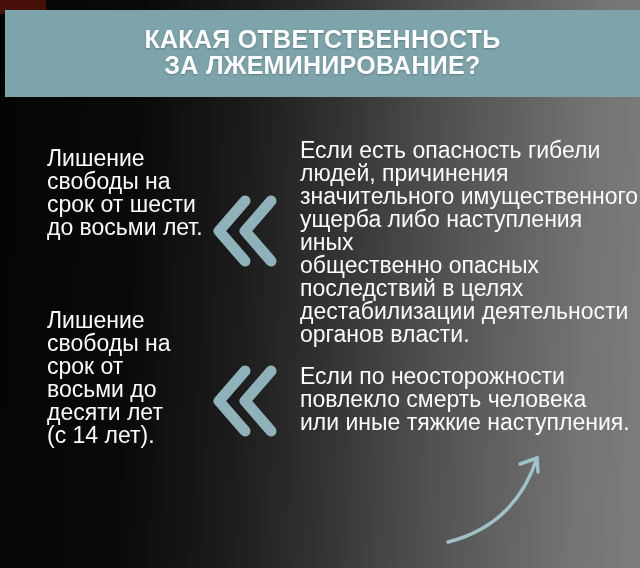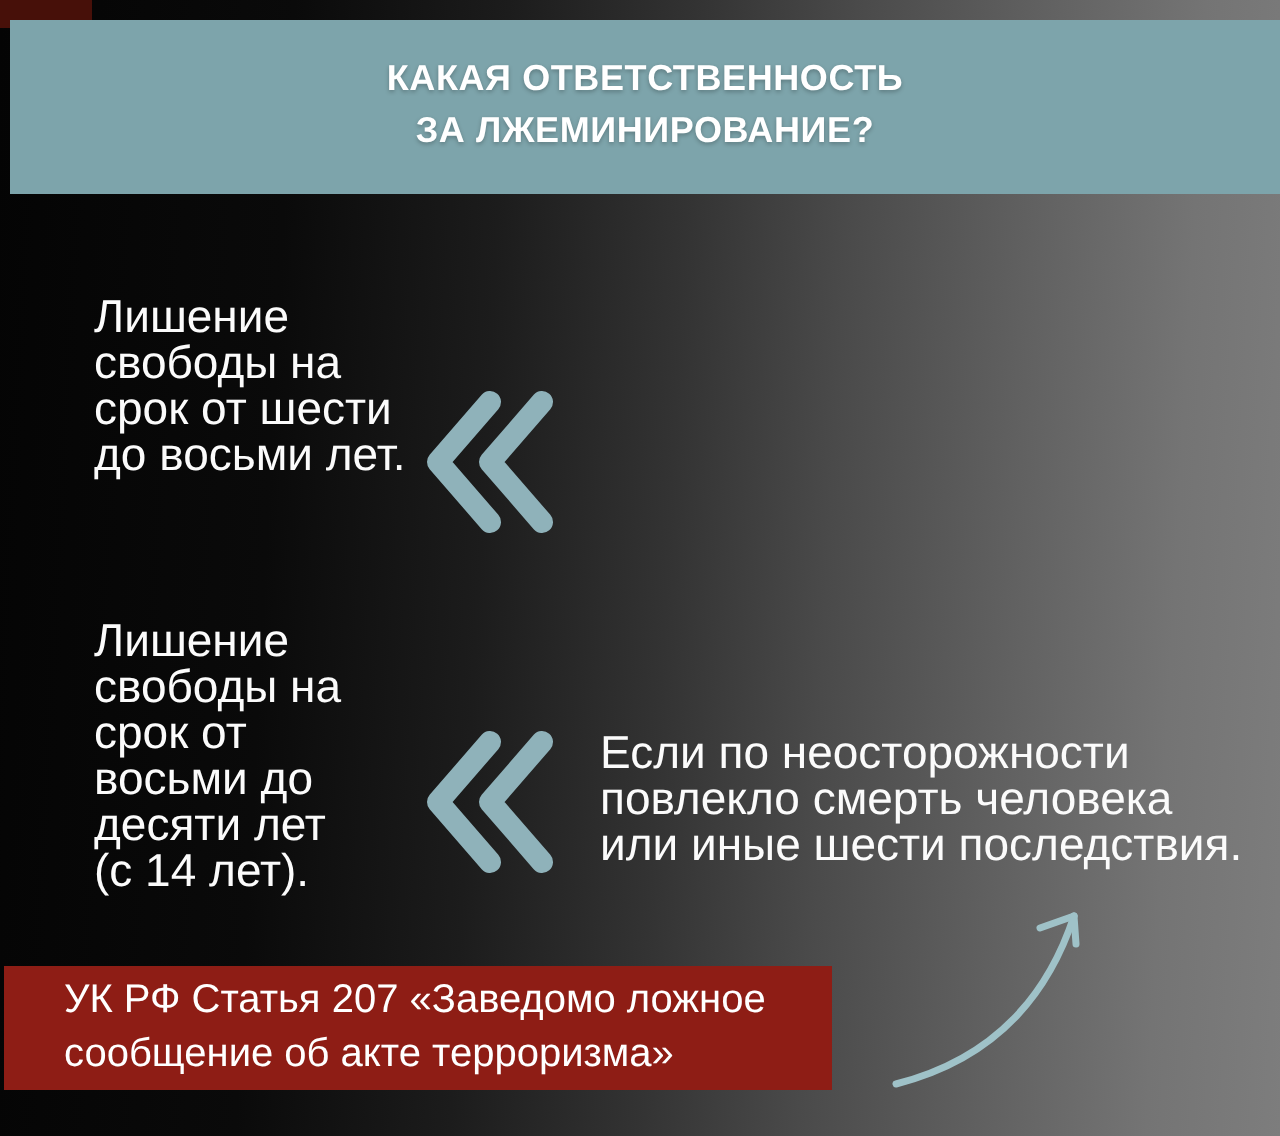--- a/index.html
+++ b/index.html
@@ -22,21 +22,21 @@
     position:absolute;left:0;top:0;width:46px;height:14px;
     background:var(--corner-red);
   }
   .header{
     position:absolute;left:5px;top:10px;width:635px;height:87px;
     background:var(--accent-teal);
   }
   .title{
     padding-top:16px;
     text-align:center;
-    font-size:18px;
+    font-size:25px;
     font-weight:bold;
     line-height:26px;
     color:#ffffff;
     letter-spacing:0.3px;
     white-space:pre-line;
     text-shadow:0 1px 2px rgba(0,0,0,0.25);
   }
   .txt{
     position:absolute;
     color:#fbfbfb;
@@ -85,41 +85,45 @@
   <div class="txt penalty-1">Лишение
 свободы на
 срок от шести
 до восьми лет.</div>
 
   <svg class="chevron chevron-1" viewBox="0 0 70 74" fill="none">
     <path d="M36 7 L10 37 L36 67" stroke="currentColor" stroke-width="11" stroke-linecap="round" stroke-linejoin="round"></path>
     <path d="M62 7 L36 37 L62 67" stroke="currentColor" stroke-width="11" stroke-linecap="round" stroke-linejoin="round"></path>
   </svg>
 
+  <div class="txt condition-1">Если есть опасность гибели
+людей, причинения
+значительного имущественного
+ущерба либо наступления иных
+общественно опасных
+последствий в целях
+дестабилизации деятельности
+органов власти.</div>
 
   <div class="txt penalty-2">Лишение
 свободы на
 срок от
 восьми до
 десяти лет
 (с 14 лет).</div>
 
   <svg class="chevron chevron-2" viewBox="0 0 70 74" fill="none">
     <path d="M36 7 L10 37 L36 67" stroke="currentColor" stroke-width="11" stroke-linecap="round" stroke-linejoin="round"></path>
     <path d="M62 7 L36 37 L62 67" stroke="currentColor" stroke-width="11" stroke-linecap="round" stroke-linejoin="round"></path>
   </svg>
 
   <div class="txt condition-2">Если по неосторожности
 повлекло смерть человека
-или иные шести последствия.</div>
+или иные тяжкие наступления.</div>
 
-  <div class="law-banner">
-    <div class="law-text">УК РФ Статья 207 «Заведомо ложное
-сообщение об акте терроризма»</div>
-  </div>
 
   <svg class="arrow" viewBox="0 0 110 100" fill="none">
     <path d="M8 92 Q75 75 97 8" stroke="currentColor" stroke-width="3.5" stroke-linecap="round"></path>
     <path d="M97 8 L80 14" stroke="currentColor" stroke-width="3.5" stroke-linecap="round"></path>
     <path d="M97 8 L98 22" stroke="currentColor" stroke-width="3.5" stroke-linecap="round"></path>
   </svg>
 
 </div>
 
 </body></html>

